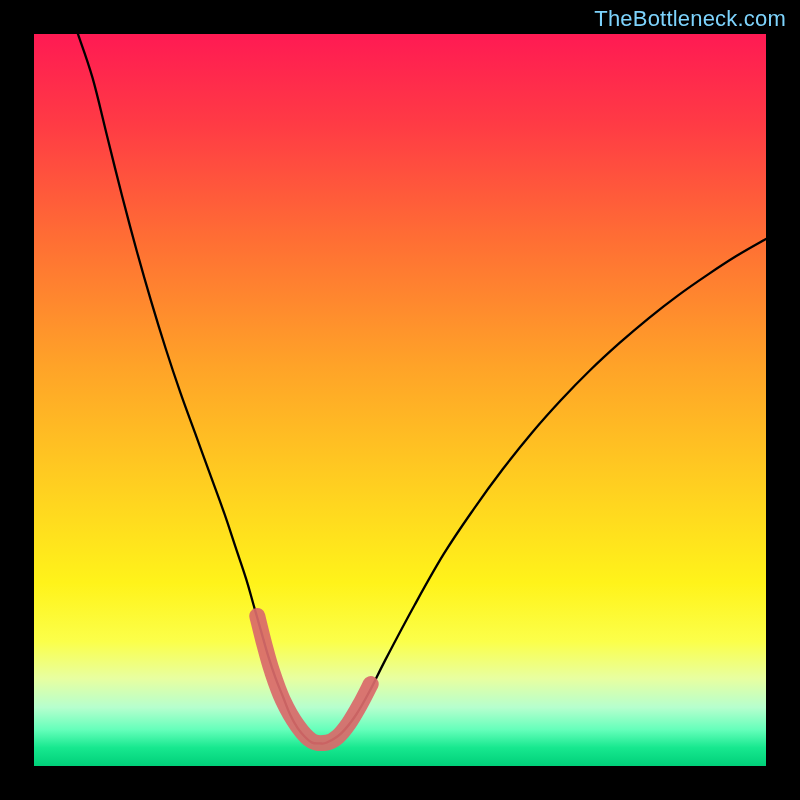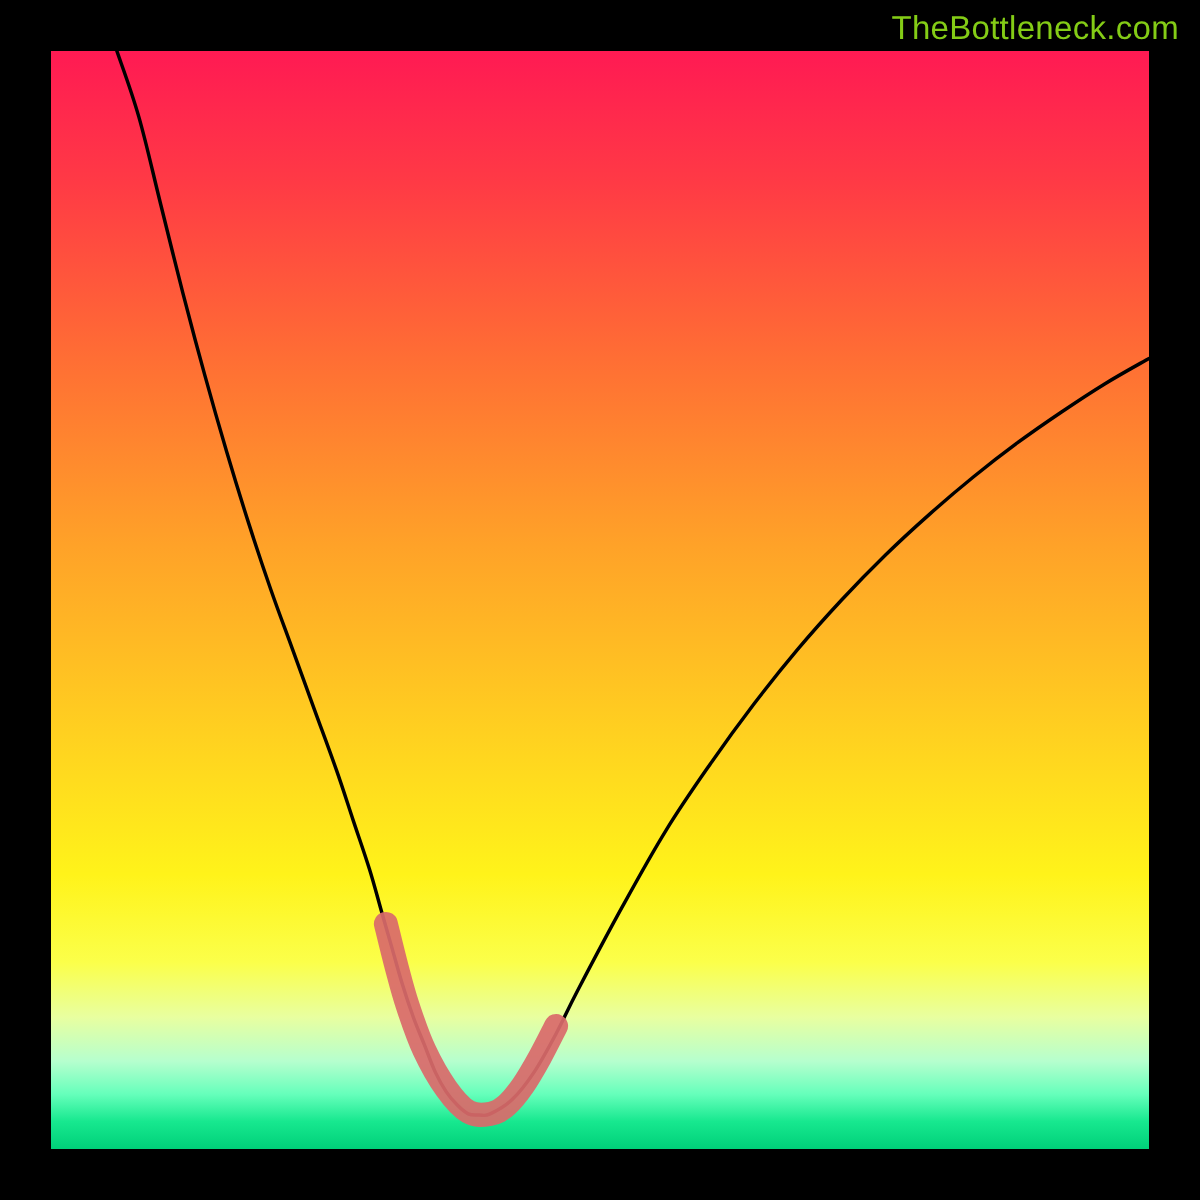--- a/index.html
+++ b/index.html
@@ -24,21 +24,21 @@
     left: 34px;
     top: 34px;
     width: 732px;
     height: 732px;
     
   }
   .watermark {
     position: absolute;
     top: 6px;
     right: 14px;
-    color: #84cc16;
+    color: #7dd3fc;
     font-size: 22px;
     font-weight: 400;
     letter-spacing: 0.2px;
     user-select: none;
     text-align: center;
   }
   svg {
     display: block;
   }
 </style>

